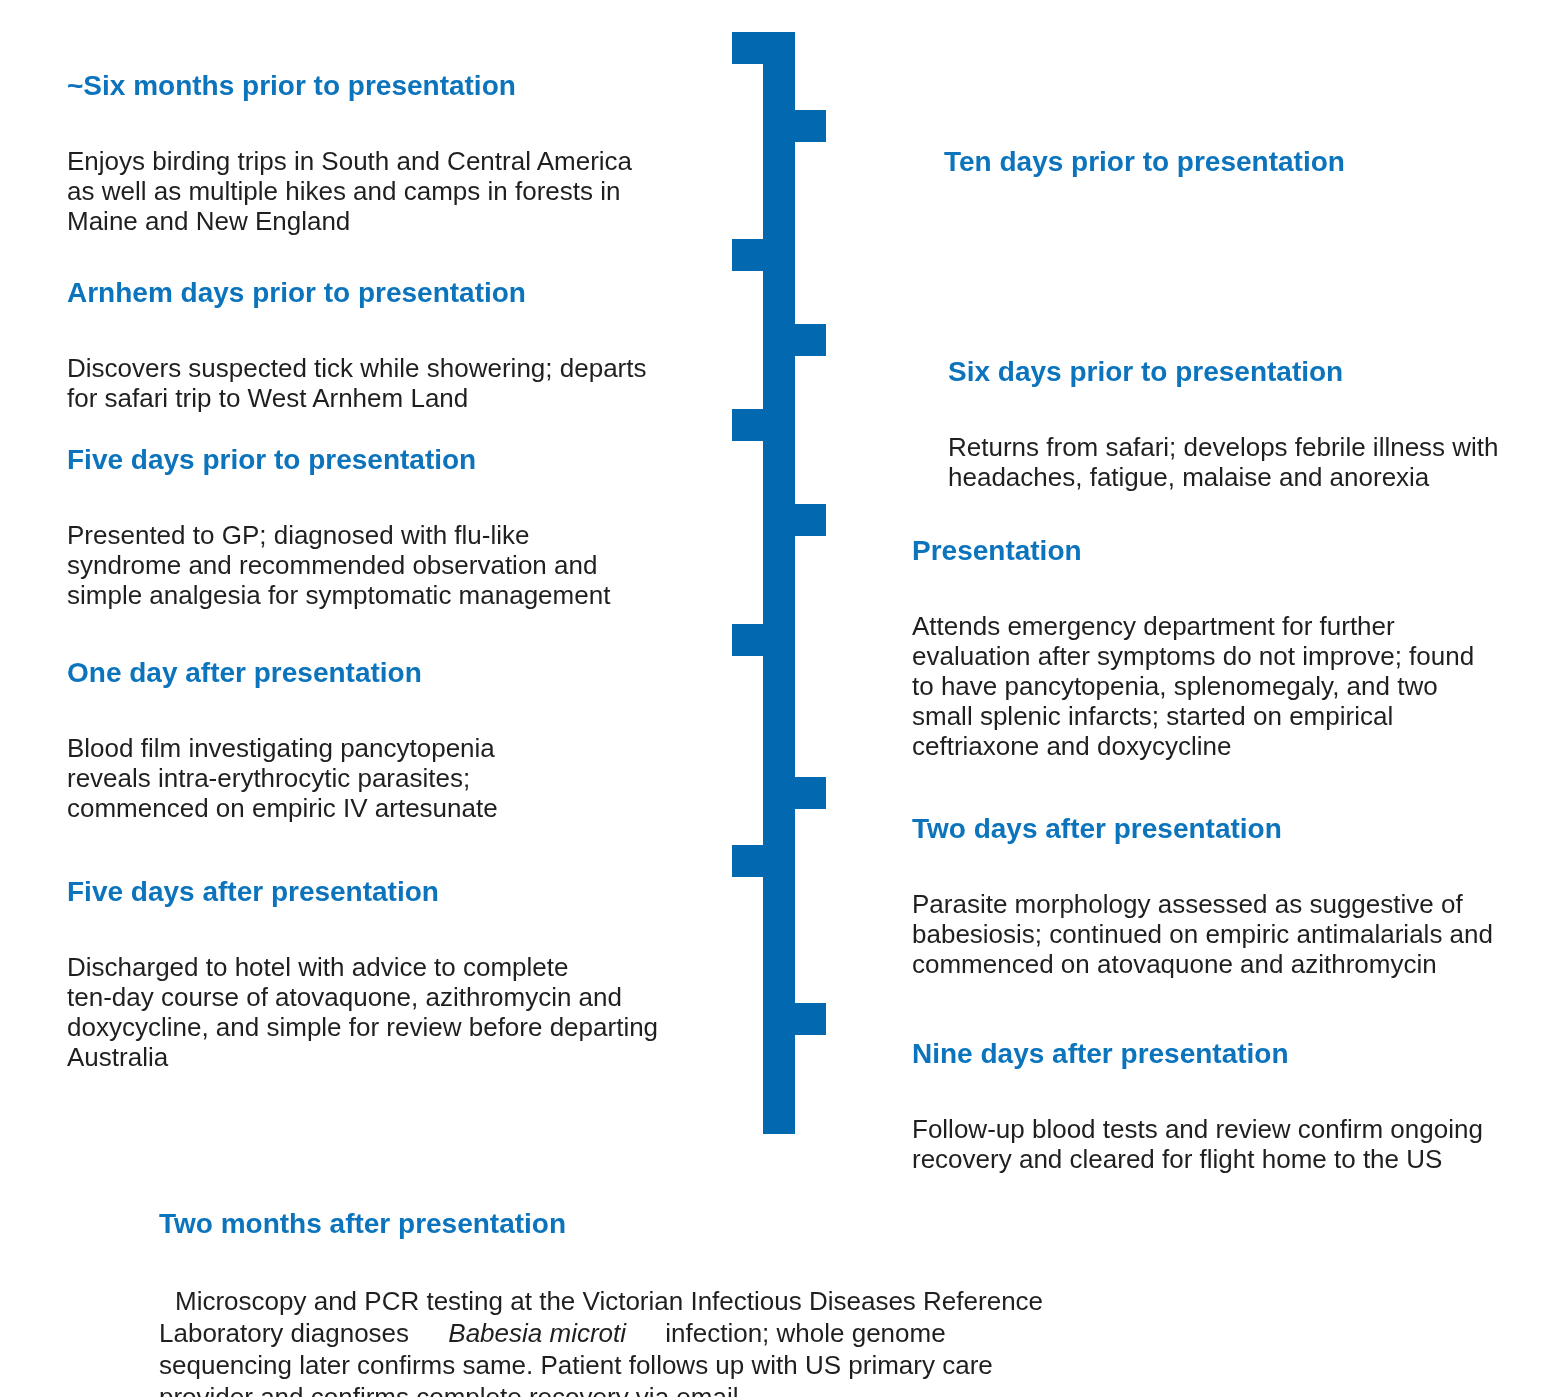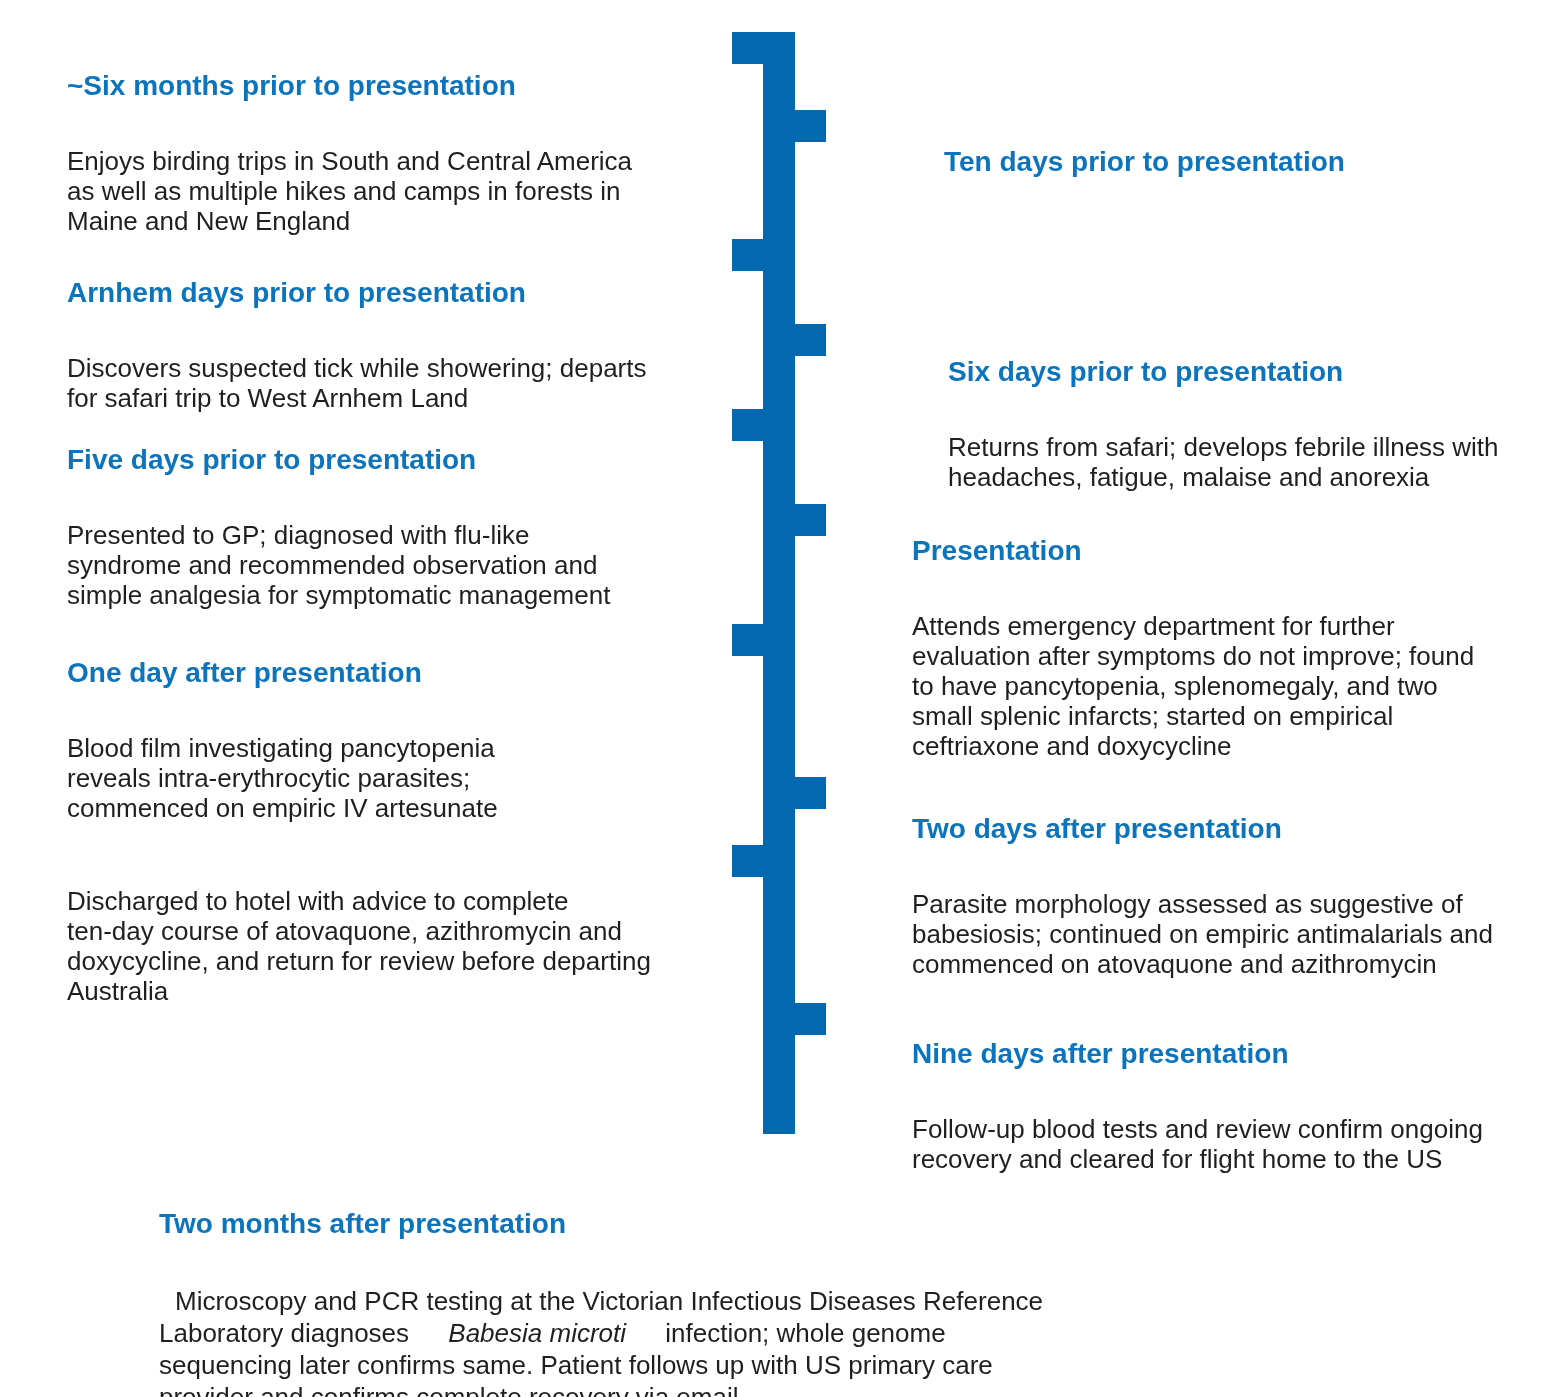--- a/index.html
+++ b/index.html
@@ -98,23 +98,24 @@
 syndrome and recommended observation and
 simple analgesia for symptomatic management</div>
   </div>
   <div class="event side-left" style="top:592px;">
     <div class="event-title">One day after presentation</div>
     <div class="event-body">Blood film investigating pancytopenia
 reveals intra-erythrocytic parasites;
 commenced on empiric IV artesunate</div>
   </div>
   <div class="event side-left" style="top:811px;">
+    <div class="event-title">Five days after presentation</div>
     <div class="event-body">Discharged to hotel with advice to complete
 ten-day course of atovaquone, azithromycin and
-doxycycline, and return for review before departing
+doxycycline, and simple for review before departing
 Australia</div>
   </div>
 
   <div class="event side-right" style="top:81px;margin-left:32px;">
     <div class="event-title">Ten days prior to presentation</div>
   </div>
   <div class="event side-right" style="top:291px;margin-left:36px;">
     <div class="event-title">Six days prior to presentation</div>
     <div class="event-body">Returns from safari; develops febrile illness with
 headaches, fatigue, malaise and anorexia</div>

